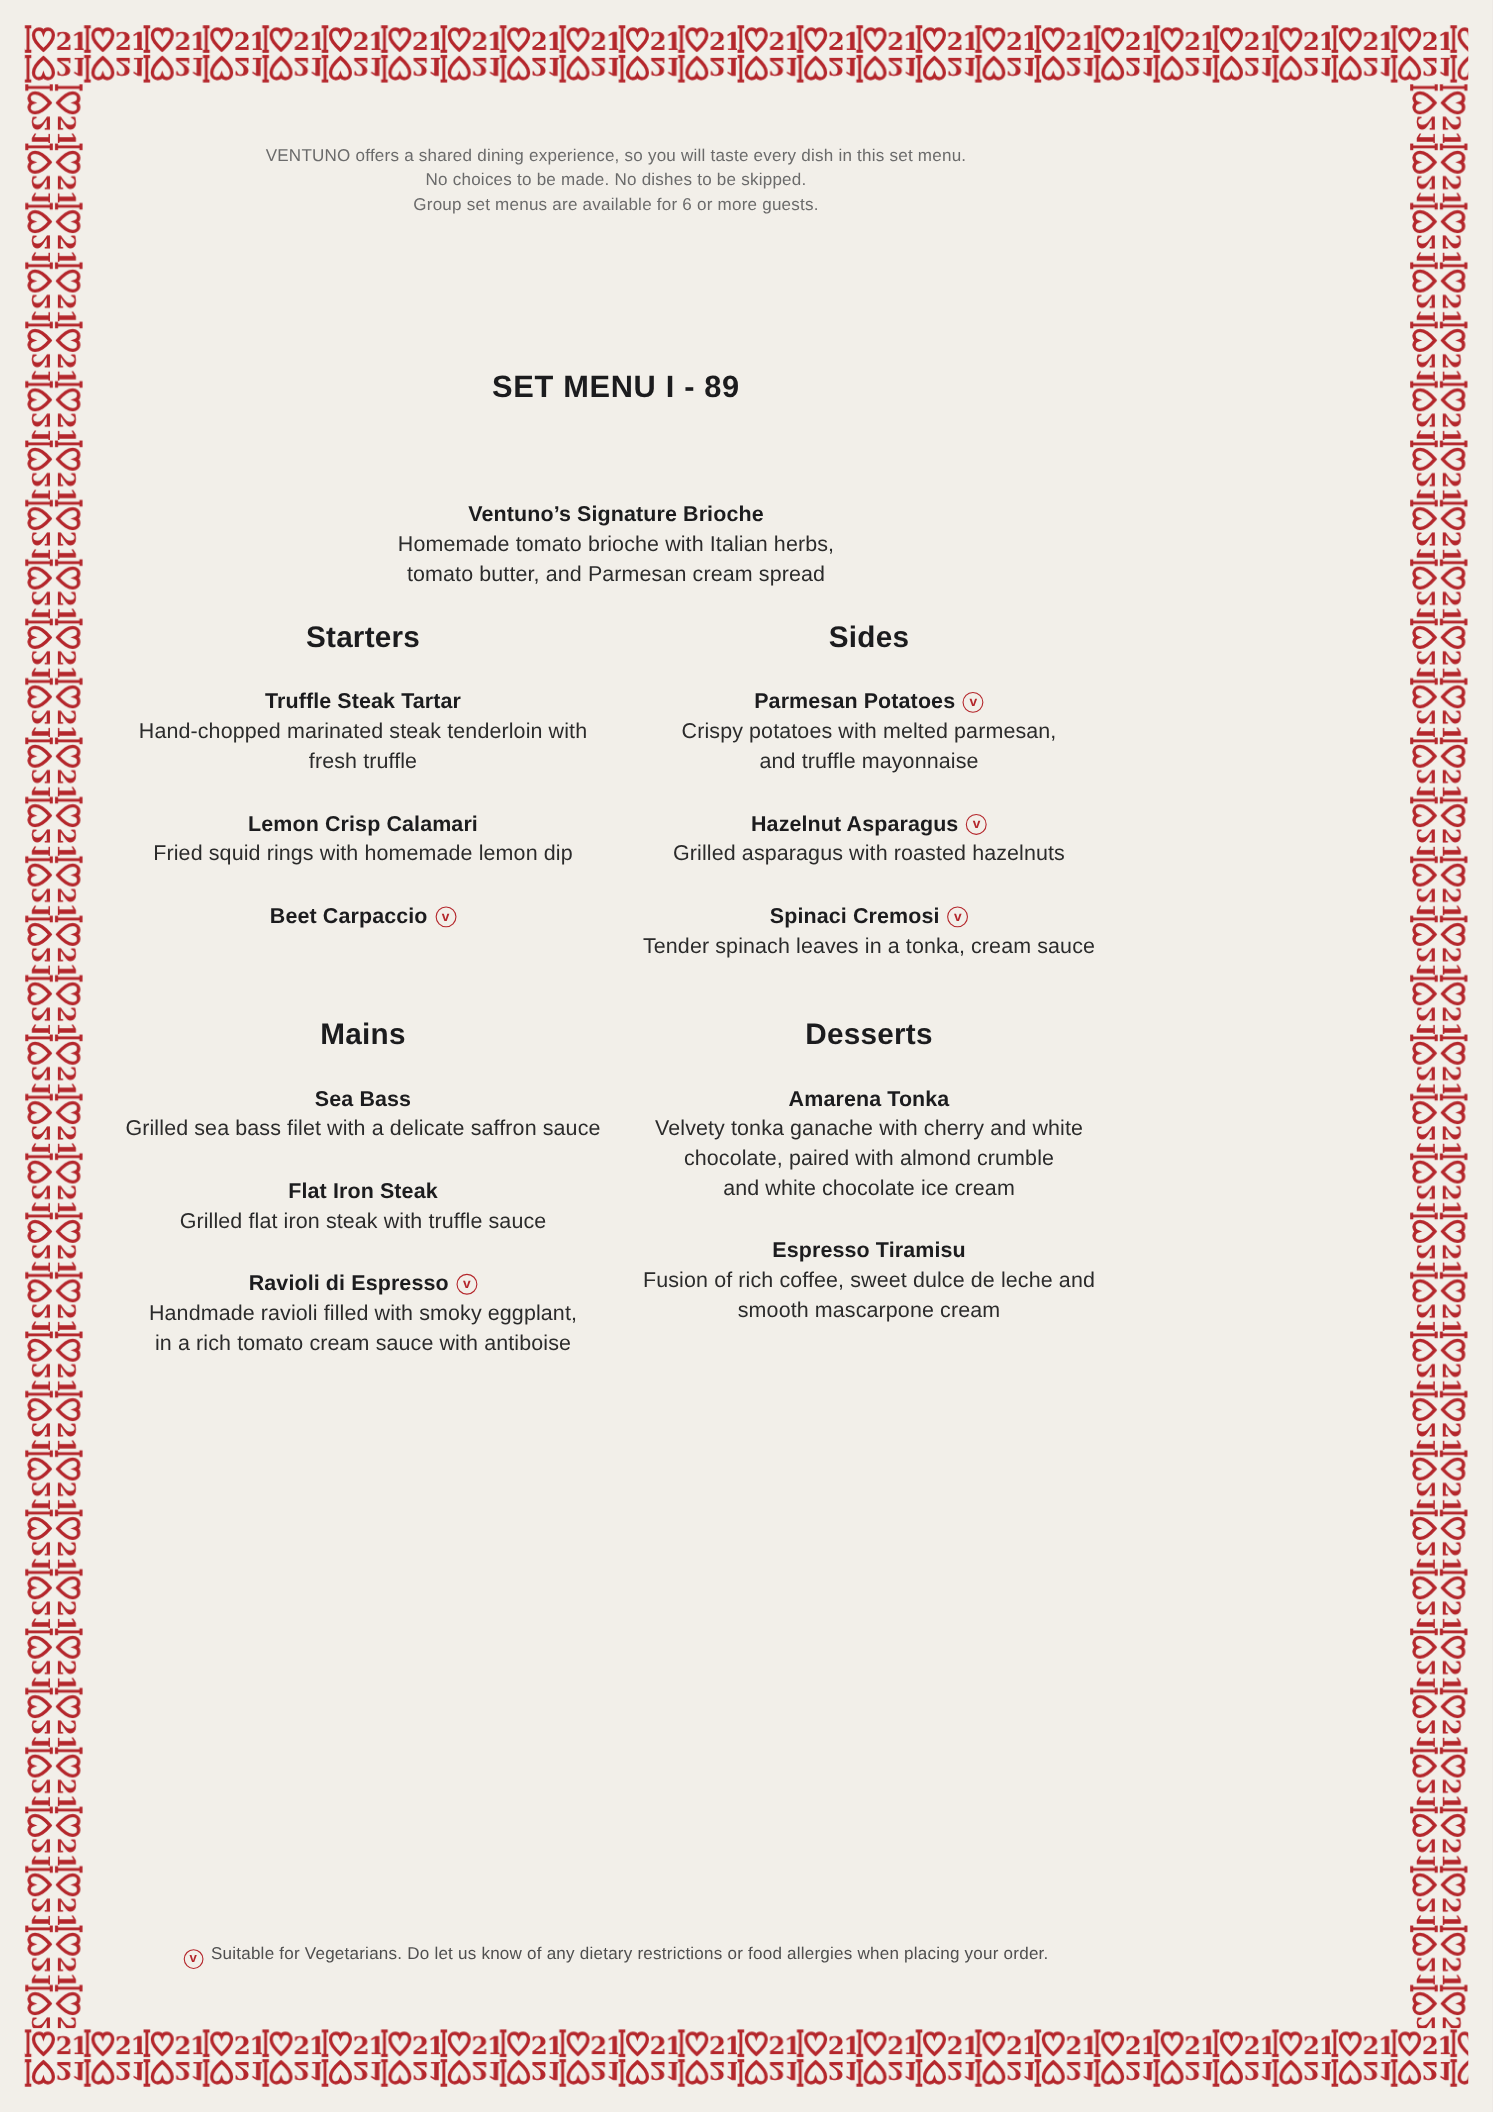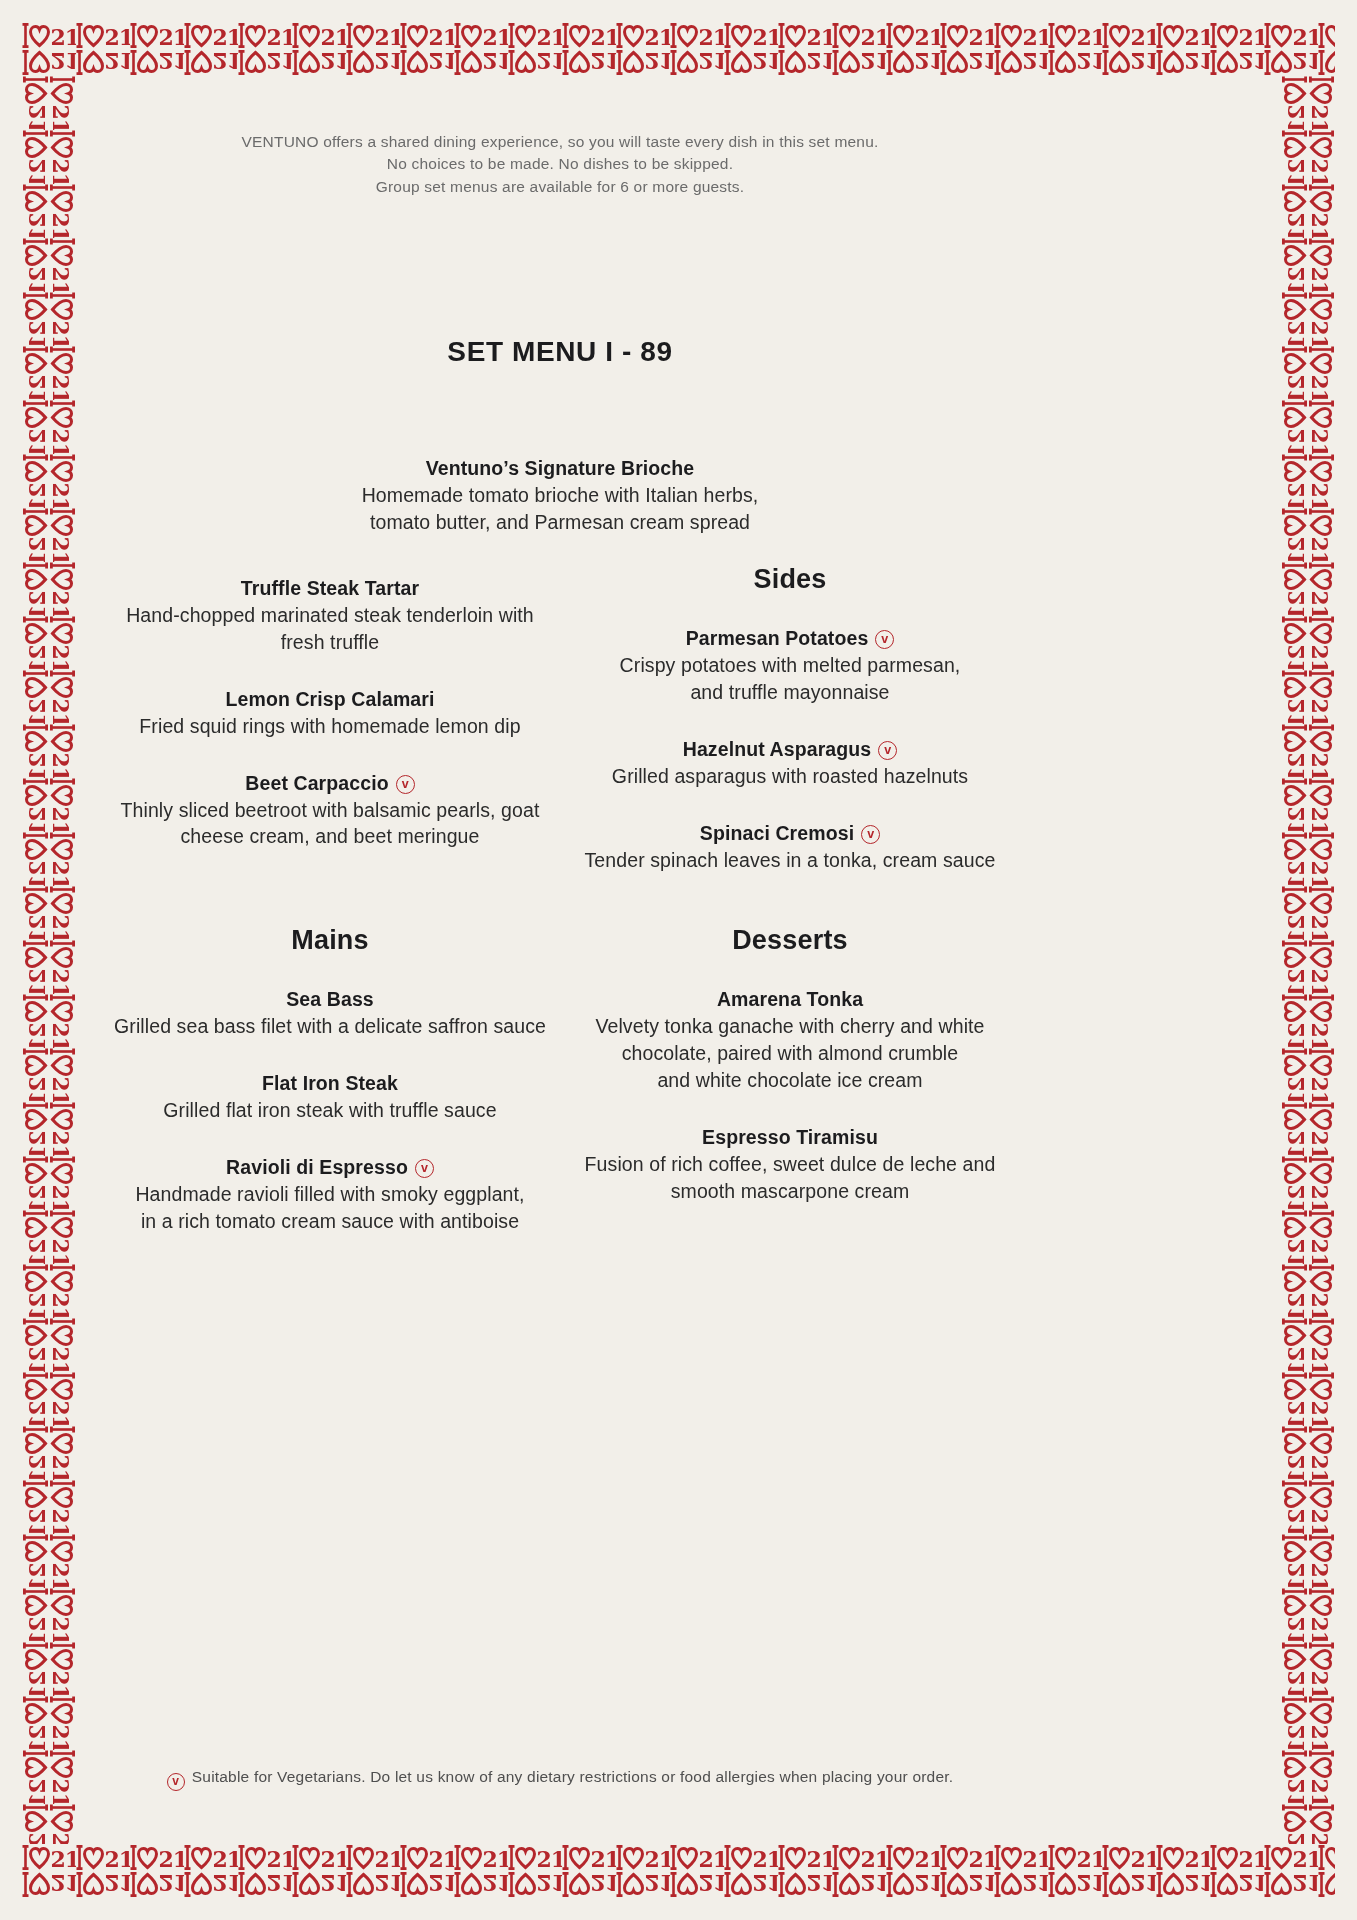--- a/index.html
+++ b/index.html
@@ -127,33 +127,32 @@
 
     <div class="signature">
       <div class="dish-name">Ventuno’s Signature Brioche</div>
       <div class="dish-desc">Homemade tomato brioche with Italian herbs,
 tomato butter, and Parmesan cream spread</div>
     </div>
 
     <div class="menu-grid">
 
       <section>
+        <h2 class="section-title">Starters</h2>
         <div class="menu-item">
           <div><span class="dish-name">Truffle Steak Tartar</span></div>
           <div class="dish-desc">Hand-chopped marinated steak tenderloin with
 fresh truffle</div>
         </div>
         <div class="menu-item">
           <div><span class="dish-name">Lemon Crisp Calamari</span></div>
           <div class="dish-desc">Fried squid rings with homemade lemon dip</div>
         </div>
         <div class="menu-item">
           <div><span class="dish-name">Beet Carpaccio</span><span class="veg-badge">v</span></div>
-          <div class="dish-desc">Thinly sliced beetroot with balsamic pearls, goat
-cheese cream, and beet meringue</div>
         </div>
       </section>
 
       <section>
         <h2 class="section-title">Sides</h2>
         <div class="menu-item">
           <div><span class="dish-name">Parmesan Potatoes</span><span class="veg-badge">v</span></div>
           <div class="dish-desc">Crispy potatoes with melted parmesan,
 and truffle mayonnaise</div>
         </div>

